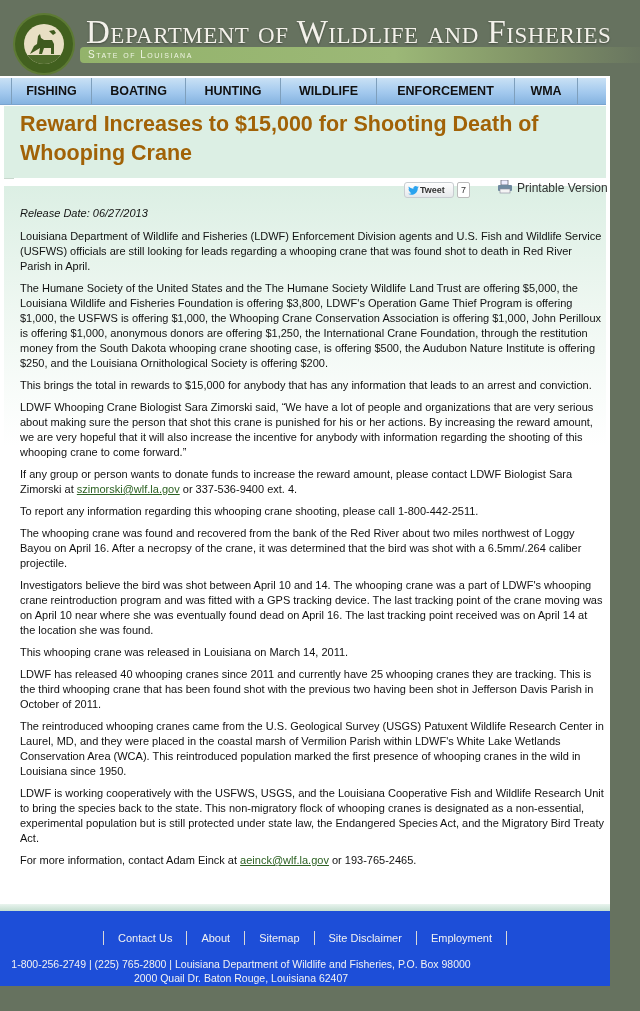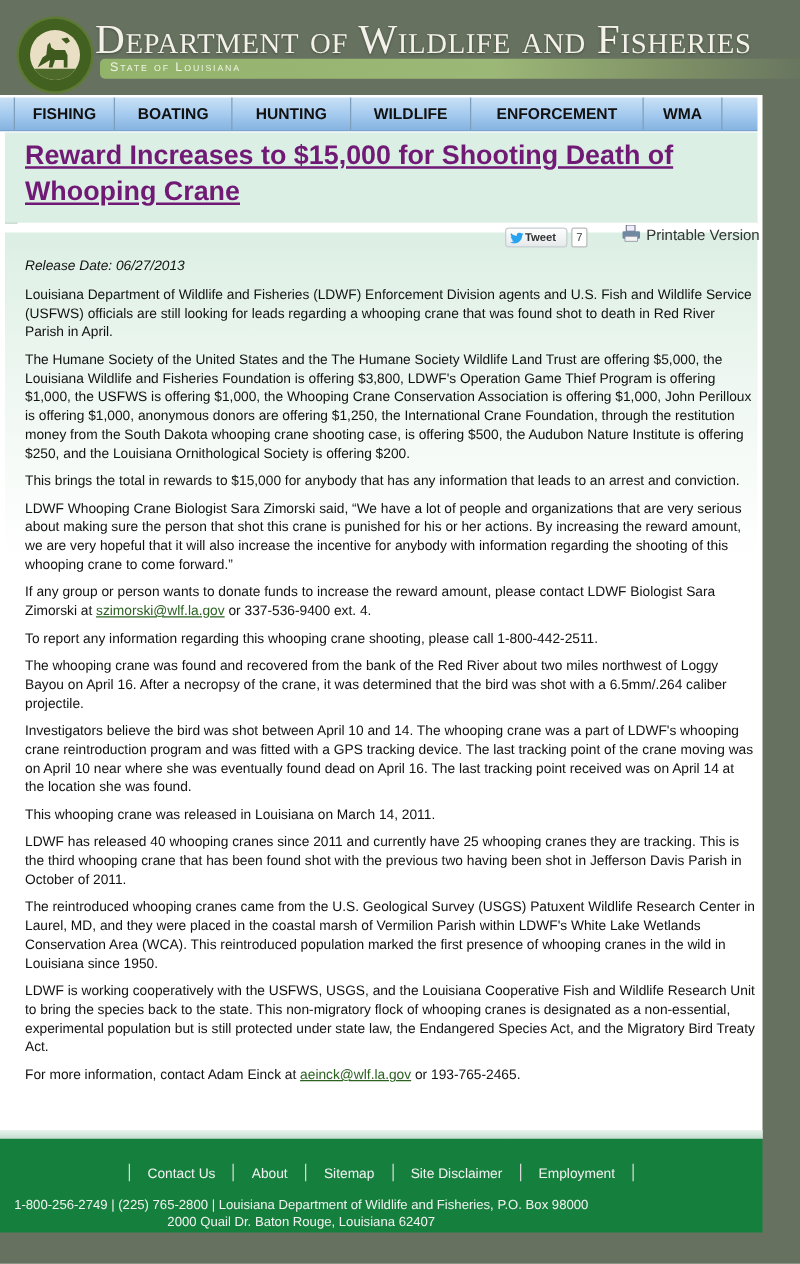--- a/index.html
+++ b/index.html
@@ -1,42 +1,42 @@
 <!DOCTYPE html>
 <html><head>
 <meta charset="utf-8">
 <style>
   html, body { margin:0; padding:0; }
   body { width:640px; height:1011px; background:#66725f; overflow:hidden; font-family:"Liberation Sans", sans-serif; position:relative; }
   .header { position:absolute; left:0; top:0; width:640px; height:76px; background:#66725f; }
   .seal { position:absolute; left:15px; top:15px; width:58px; height:58px; border-radius:50%; background:#42601f; box-shadow:0 0 0 2px #5d7a34; }
   .seal-inner { position:absolute; left:9px; top:9px; width:40px; height:40px; border-radius:50%; background:#e8dfc4; overflow:hidden; }
   .seal-inner svg { position:absolute; left:0; top:0; }
-  .dept-title { position:absolute; left:76px; top:14px; color:#f3f1ea; font-family:"Liberation Serif", serif; font-size:33px; letter-spacing:0.5px; white-space:nowrap; text-shadow:0 1px 2px rgba(0,0,0,0.35); font-variant:small-caps; }
+  .dept-title { position:absolute; left:86px; top:14px; color:#f3f1ea; font-family:"Liberation Serif", serif; font-size:33px; letter-spacing:0.5px; white-space:nowrap; text-shadow:0 1px 2px rgba(0,0,0,0.35); font-variant:small-caps; }
   .state-bar { position:absolute; left:80px; top:47px; width:560px; height:16px; background:linear-gradient(to right,#93b36b 0%,#9cb877 55%,#7f9166 80%,#66725f 100%); border-radius:4px 0 0 4px;padding-left:12px; }
   .state-bar span { position:absolute; left:8px; top:2px; font-size:10px; color:#eef4e2; letter-spacing:1.5px; font-variant:small-caps; }
   .page { position:absolute; left:0; top:76px; width:610px; height:835px; background:#ffffff; }
   .nav { position:absolute; left:0; top:2px; width:606px; height:26px; background:linear-gradient(to bottom,#c9e1f5 0%,#a3c9ee 55%,#85b3e0 100%); border-bottom:1px solid #7aa4ce; display:flex; }
   .nav-item { height:26px; line-height:26px; text-align:center; font-weight:bold; font-size:12.5px; color:#111; border-right:1px solid #7e9fbc; box-sizing:border-box; }
   .title-box { position:absolute; left:4px; top:30px; width:602px; height:72px; background:#dcefe4; border-bottom:1px solid #c8d8cd; }
-  .title-box h1 { margin:0; position:absolute; left:16px; top:4px; width:575px; font-size:21.5px; line-height:29px; color:#701a75; font-weight:bold;text-decoration:underline; }
+  .title-box h1 { margin:0; position:absolute; left:16px; top:4px; width:575px; font-size:21.5px; line-height:29px; color:#a16207; font-weight:bold; }
   .white-strip { position:absolute; left:14px; top:102px; width:592px; height:8px; background:#fff; }
   .content { position:absolute; left:4px; top:110px; width:602px; height:718px; background:linear-gradient(to bottom,#dcefe4 0px,#eef7f1 120px,#ffffff 260px); }
   .share { position:absolute; left:0; top:0; width:546px; height:24px; }
   .tweet-btn { position:absolute; left:400px; top:-4px; width:50px; height:16px; border:1px solid #c8cdd1; border-radius:3px; background:linear-gradient(#fefefe,#e6e9eb); font-size:9px; font-weight:bold; color:#333; box-sizing:border-box; line-height:14px; padding-left:3px; }
   .tweet-btn svg { vertical-align:-2px; margin-right:1px; }
   .tweet-count { position:absolute; left:453px; top:-4px; width:13px; height:16px; border:1px solid #bbb; border-radius:2px; background:#fff; font-size:9px; line-height:14px; text-align:center; color:#333; box-sizing:border-box; }
   .printable { position:absolute; left:493px; top:-6px; font-size:12px; color:#333; white-space:nowrap; }
   .printable svg { vertical-align:-2px; margin-right:4px; }
   .article { position:absolute; left:16px; top:20px; width:584px; font-size:11px; line-height:15px; color:#111; }
   .article p { margin:0 0 7px 0; }
   .release { font-style:italic; margin-bottom:8px !important; }
   .article a { color:#2c6122; text-decoration:underline; }
   .page-bottom { position:absolute; left:0; top:828px; width:610px; height:7px; background:linear-gradient(#e9f4ee,#c3ddd0); }
-  .footer { position:absolute; left:0; top:911px; width:610px; height:75px; background:#15803d; color:#f2f2f2; }
+  .footer { position:absolute; left:0; top:911px; width:610px; height:75px; background:#1d4ed8; color:#f2f2f2; }
   .footer-links { position:absolute; left:0; top:20px; width:610px; text-align:center; font-size:11px; }
   .footer-links .sep { display:inline-block; width:1px; height:14px; background:#d8d8d8; vertical-align:-3px; margin:0 14px; }
   .footer-links a { color:#f2f2f2; text-decoration:none; }
   .footer-addr { position:absolute; left:0; top:46px; width:482px; text-align:center; font-size:10.5px; line-height:14px; }
 </style>
 </head>
 <body>
 
 <div class="header">
   <div class="seal">

